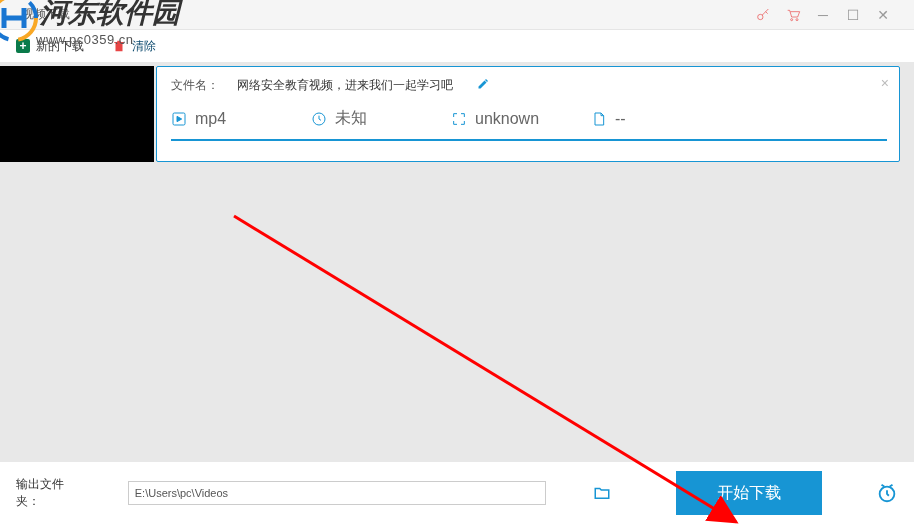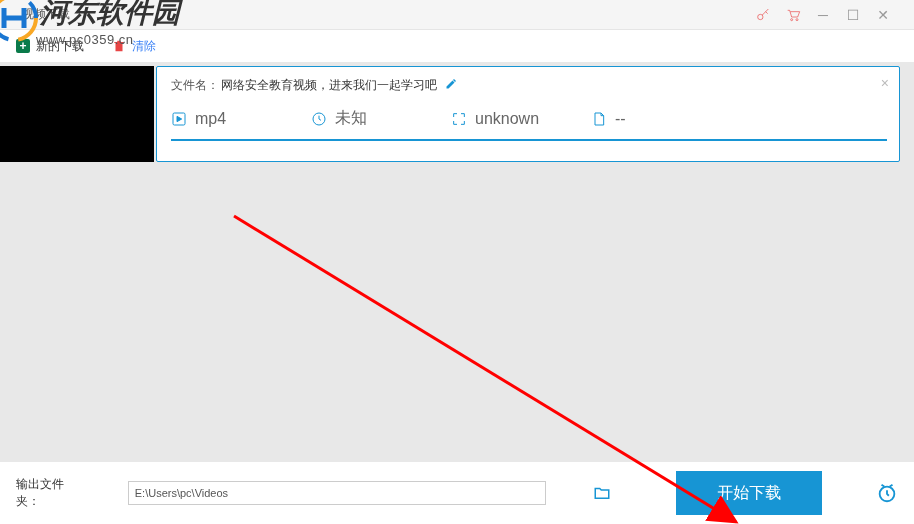--- a/index.html
+++ b/index.html
@@ -6,29 +6,29 @@
 body { width: 914px; height: 524px; background: #fff; position: relative; overflow: hidden; }
 
 .titlebar { height: 30px; background: #f5f5f5; display: flex; align-items: center; padding: 0 16px; border-bottom: 1px solid #e5e5e5; }
 .titlebar .title { font-size: 12px; color: #555; margin-left: 6px; }
 .titlebar .spacer { flex: 1; }
 .titlebar .win-btn { width: 30px; height: 24px; display: flex; align-items: center; justify-content: center; color: #999; font-size: 14px; }
 .titlebar .key-icon svg, .titlebar .cart-icon svg { stroke: #e84545; fill: none; }
 
 .toolbar { height: 32px; display: flex; align-items: center; padding: 0 16px; gap: 28px; font-size: 12px; }
 .toolbar .tbtn { display: flex; align-items: center; gap: 6px; color: #333; cursor: pointer; }
-.toolbar .tbtn.red { color: #3b82f6; }
+.toolbar .tbtn.red { color: #0c4a6e; }
 .toolbar .plus { width: 14px; height: 14px; background: #0a7a4a; color: #fff; border-radius: 2px; display: flex; align-items: center; justify-content: center; font-size: 12px; font-weight: bold; }
 
 .content { position: relative; background: #e8e8e8; height: 400px; }
 
 .card { position: absolute; left: 156px; top: 4px; width: 744px; height: 96px; background: #fff; border: 1px solid #1795d4; border-radius: 2px; }
 .thumb { position: absolute; left: 0; top: 4px; width: 154px; height: 96px; background: #000; }
 
-.card .row1 { display: flex; align-items: center; padding: 10px 14px 6px; font-size: 12px; color: #333; gap: 2px; }
+.card .row1 { display: flex; align-items: center; padding: 10px 14px 6px; font-size: 12px; color: #333; gap: 18px; }
 .card .row1 .label { color: #555; }
 .card .row1 .edit { color: #1795d4; margin-left: 6px; cursor: pointer; }
 .card .close { position: absolute; right: 10px; top: 8px; color: #bbb; font-size: 14px; cursor: pointer; }
 .card .row2 { display: flex; align-items: center; padding: 8px 14px 4px; font-size: 16px; color: #666; }
 .card .cell { display: flex; align-items: center; gap: 8px; width: 140px; }
 .card .cell .ic { width: 16px; height: 16px; display: flex; align-items: center; justify-content: center; }
 .card .cell .ic svg { stroke: #1795d4; fill: none; stroke-width: 1.5; }
 .card .progress { margin: 6px 14px 0; height: 2px; background: #1795d4; width: 716px; }
 
 .watermark { position: absolute; left: -10px; top: -6px; pointer-events: none; z-index: 50; }

